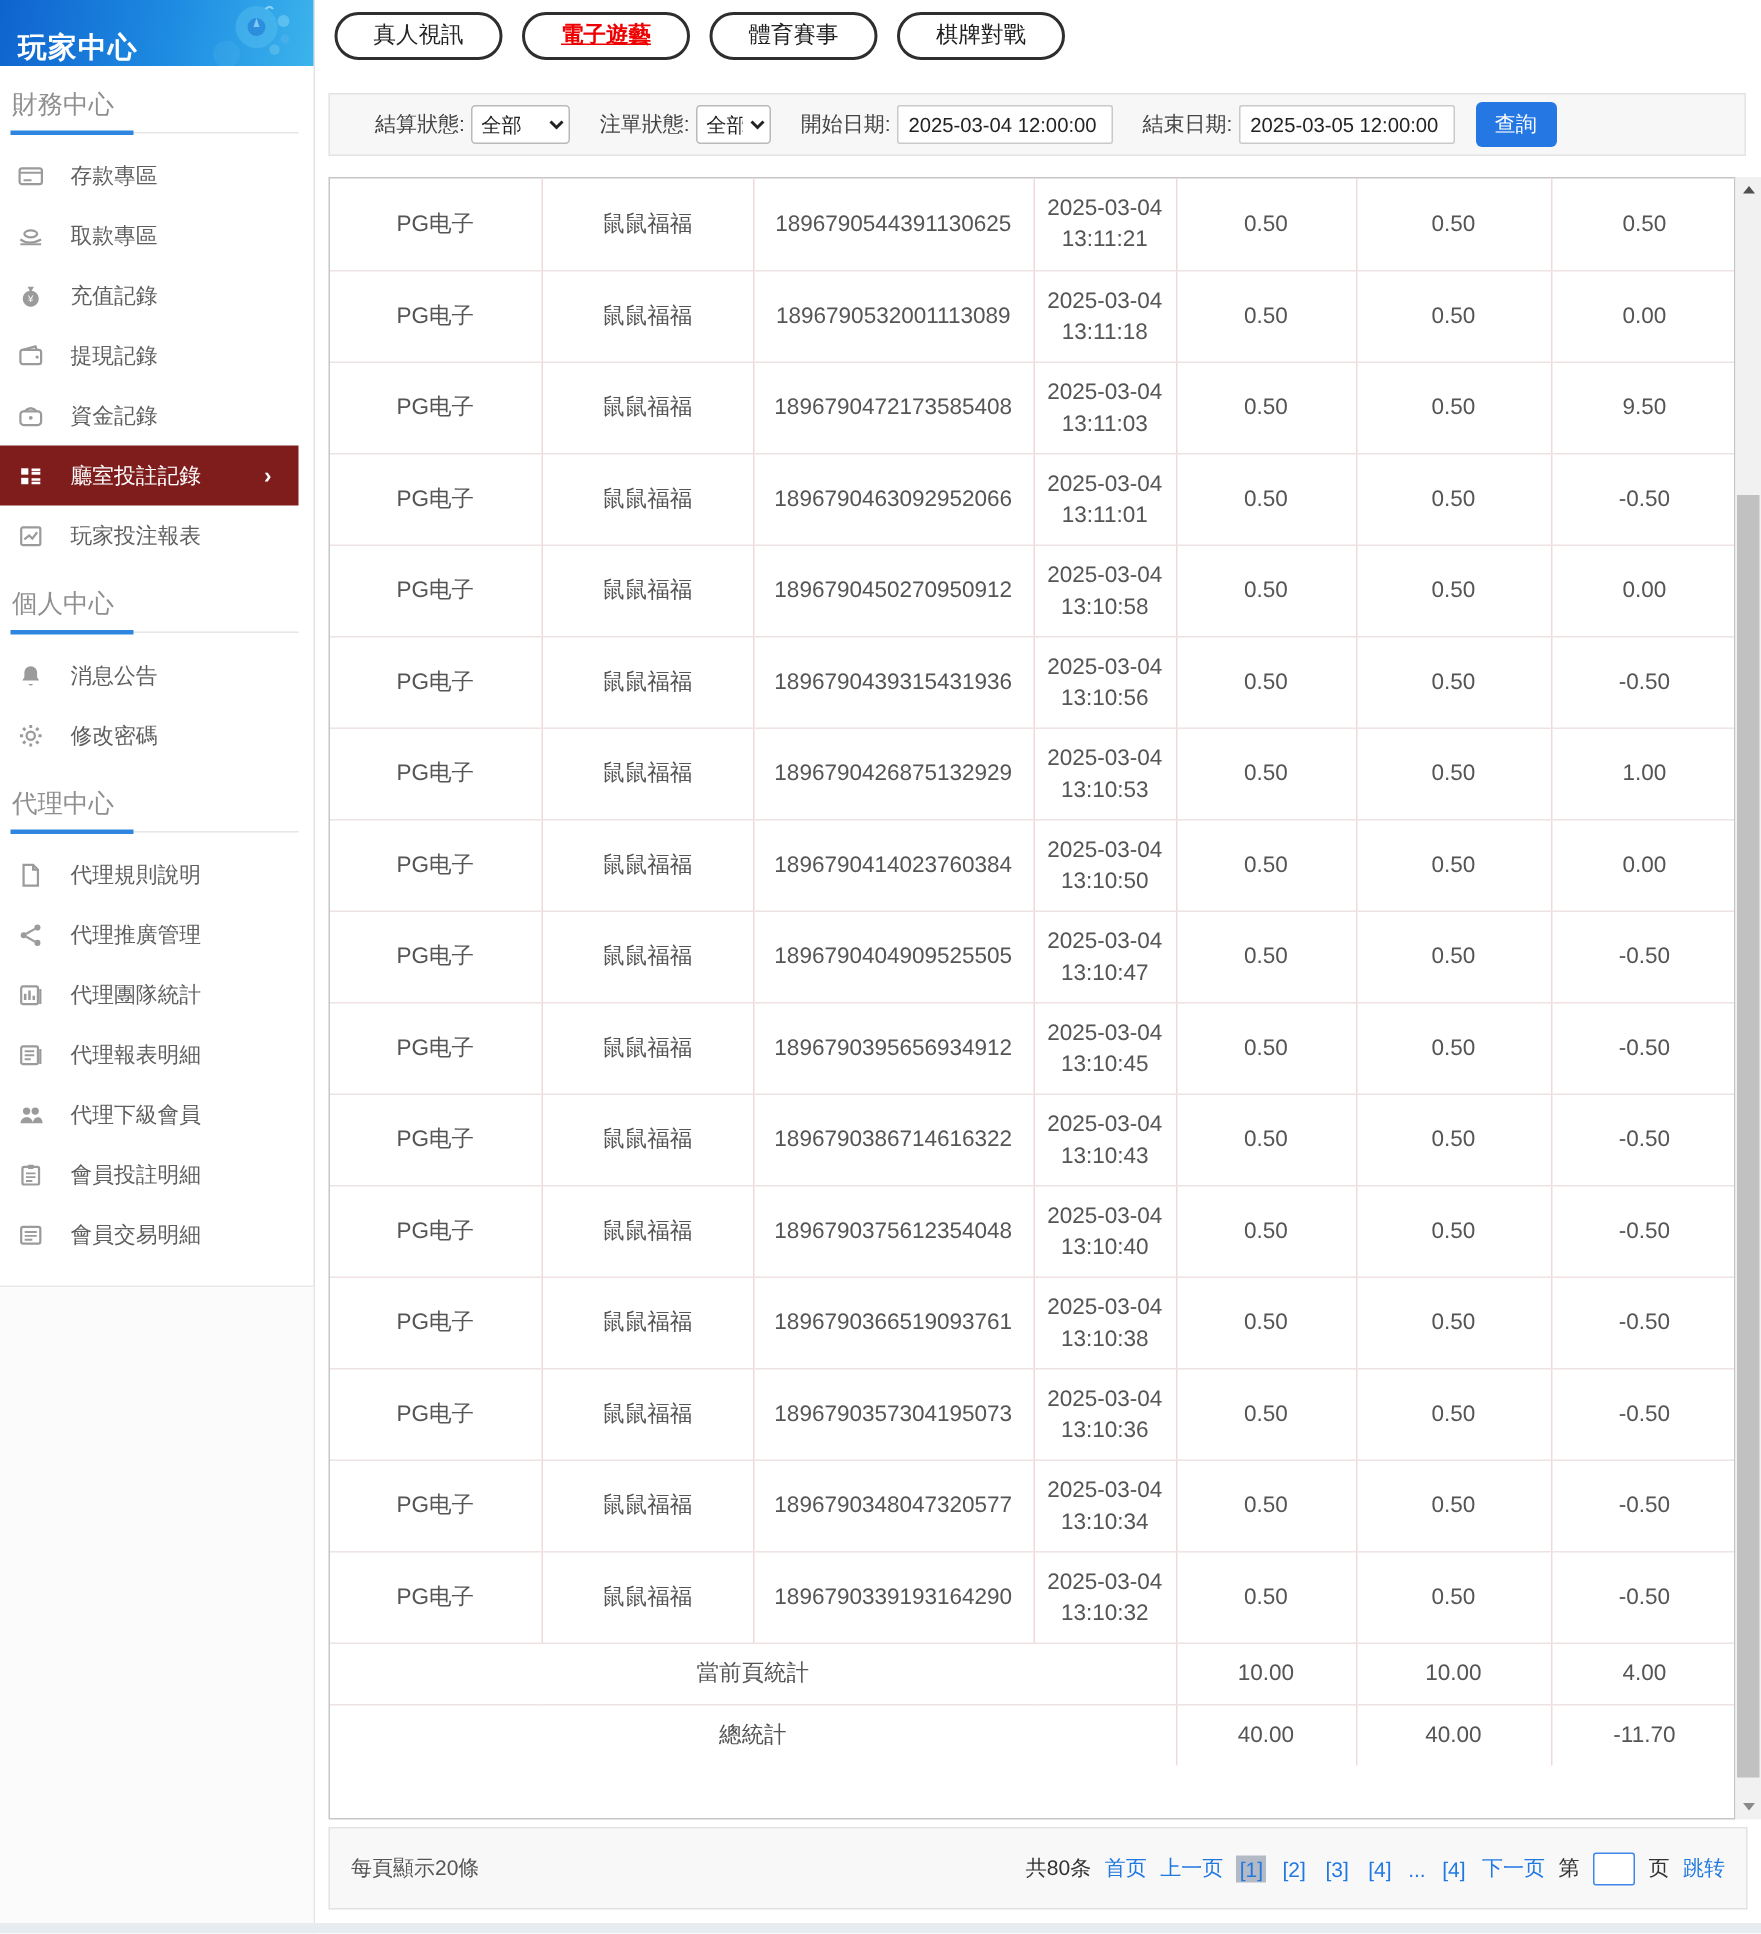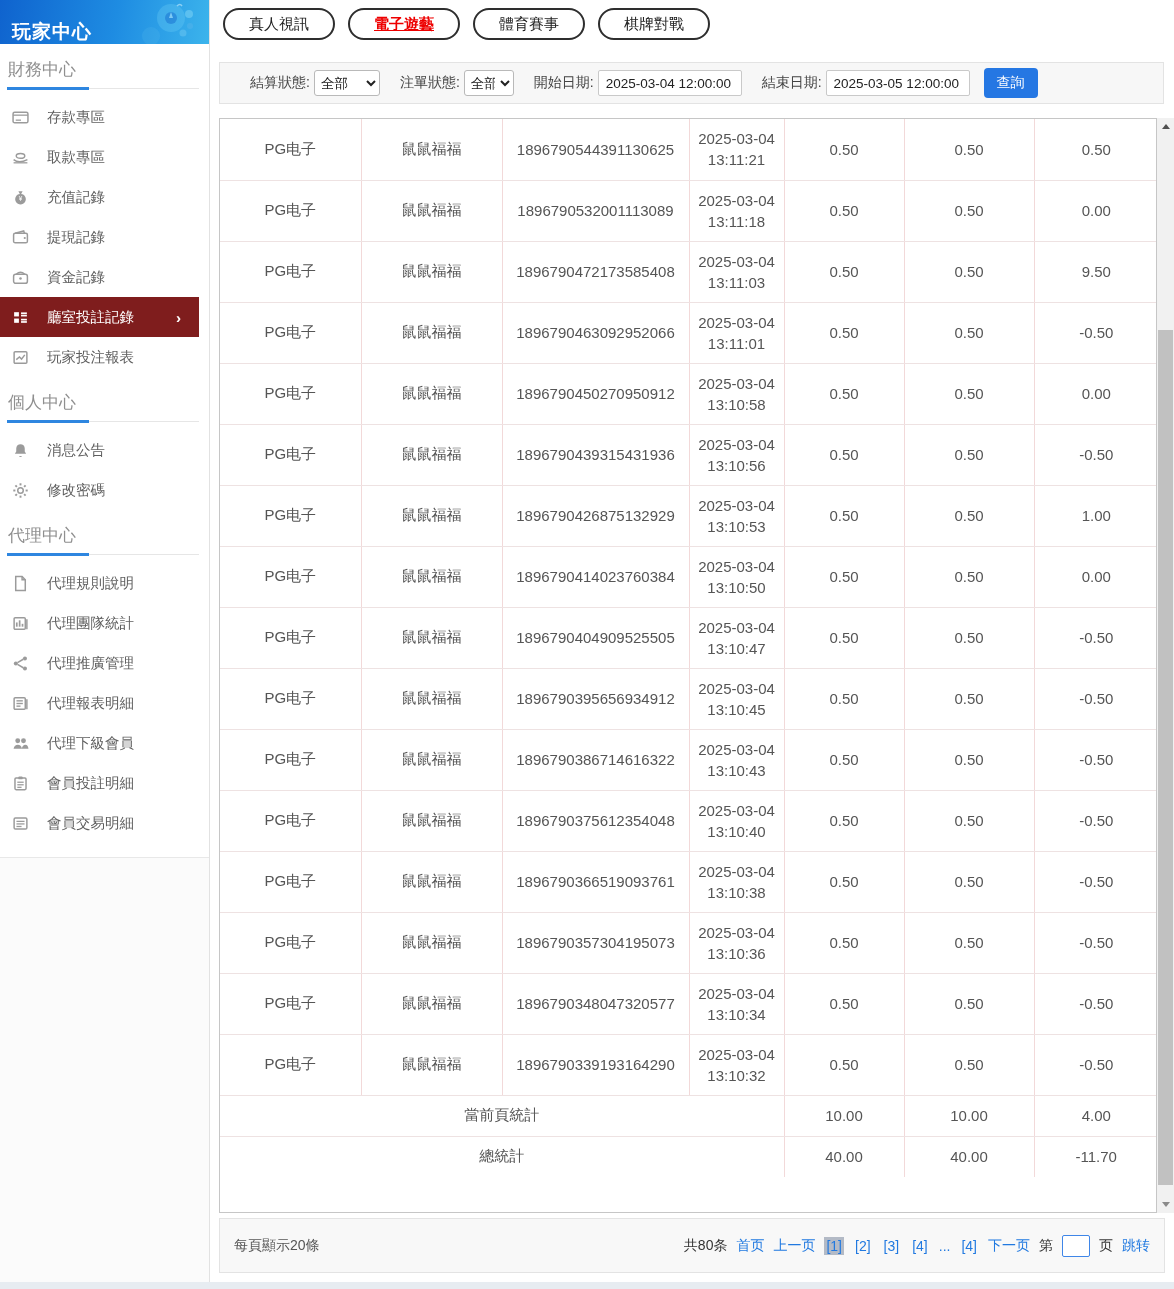--- a/index.html
+++ b/index.html
@@ -242,40 +242,40 @@
             <svg viewBox="0 0 16 16">
               <path d="M3.5 1.5 h6 l3 3 v10 h-9 z" fill="none" stroke="currentColor" stroke-width="1.4"></path>
               <path d="M9.5 1.5 v3 h3" fill="none" stroke="currentColor" stroke-width="1.4"></path>
             </svg>
           </span>
           <span>代理規則說明</span>
         </div>
         <div class="side-item">
           <span class="s-icon">
             <svg viewBox="0 0 16 16">
+              <circle cx="12.2" cy="3.2" r="1.9" fill="currentColor"></circle>
+              <circle cx="3.6" cy="8" r="1.9" fill="currentColor"></circle>
+              <circle cx="12.2" cy="12.8" r="1.9" fill="currentColor"></circle>
+              <line x1="5.2" y1="7.1" x2="10.6" y2="4" stroke="currentColor" stroke-width="1.4"></line>
+              <line x1="5.2" y1="8.9" x2="10.6" y2="12" stroke="currentColor" stroke-width="1.4"></line>
+            </svg>
+          </span>
+          <span>代理推廣管理</span>
+        </div>
+        <div class="side-item">
+          <span class="s-icon">
+            <svg viewBox="0 0 16 16">
               <rect x="2" y="2.5" width="10.5" height="11" rx="1" fill="none" stroke="currentColor" stroke-width="1.4"></rect>
               <line x1="4.5" y1="11" x2="4.5" y2="7" stroke="currentColor" stroke-width="1.6"></line>
               <line x1="7.2" y1="11" x2="7.2" y2="5" stroke="currentColor" stroke-width="1.6"></line>
               <line x1="9.9" y1="11" x2="9.9" y2="8.3" stroke="currentColor" stroke-width="1.6"></line>
               <line x1="14" y1="4" x2="14" y2="13.5" stroke="currentColor" stroke-width="1.4"></line>
             </svg>
           </span>
           <span>代理團隊統計</span>
-        </div>
-        <div class="side-item">
-          <span class="s-icon">
-            <svg viewBox="0 0 16 16">
-              <circle cx="12.2" cy="3.2" r="1.9" fill="currentColor"></circle>
-              <circle cx="3.6" cy="8" r="1.9" fill="currentColor"></circle>
-              <circle cx="12.2" cy="12.8" r="1.9" fill="currentColor"></circle>
-              <line x1="5.2" y1="7.1" x2="10.6" y2="4" stroke="currentColor" stroke-width="1.4"></line>
-              <line x1="5.2" y1="8.9" x2="10.6" y2="12" stroke="currentColor" stroke-width="1.4"></line>
-            </svg>
-          </span>
-          <span>代理推廣管理</span>
         </div>
         <div class="side-item">
           <span class="s-icon">
             <svg viewBox="0 0 16 16">
               <rect x="2" y="2.5" width="10.5" height="11" rx="1" fill="none" stroke="currentColor" stroke-width="1.4"></rect>
               <line x1="4.2" y1="5.5" x2="10.2" y2="5.5" stroke="currentColor" stroke-width="1.3"></line>
               <line x1="4.2" y1="8" x2="10.2" y2="8" stroke="currentColor" stroke-width="1.3"></line>
               <line x1="4.2" y1="10.5" x2="8" y2="10.5" stroke="currentColor" stroke-width="1.3"></line>
               <line x1="14" y1="4" x2="14" y2="13.5" stroke="currentColor" stroke-width="1.4"></line>
             </svg>

